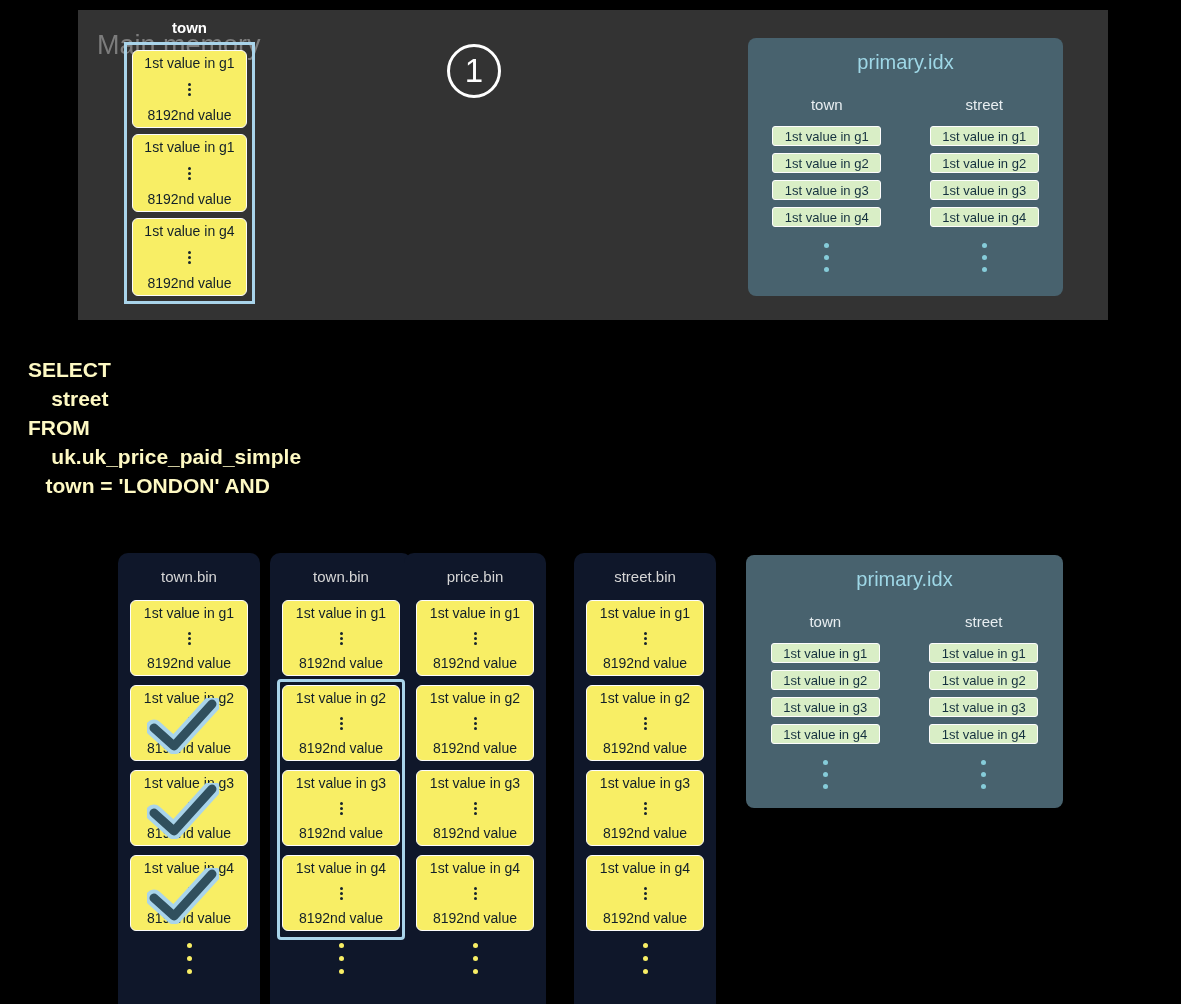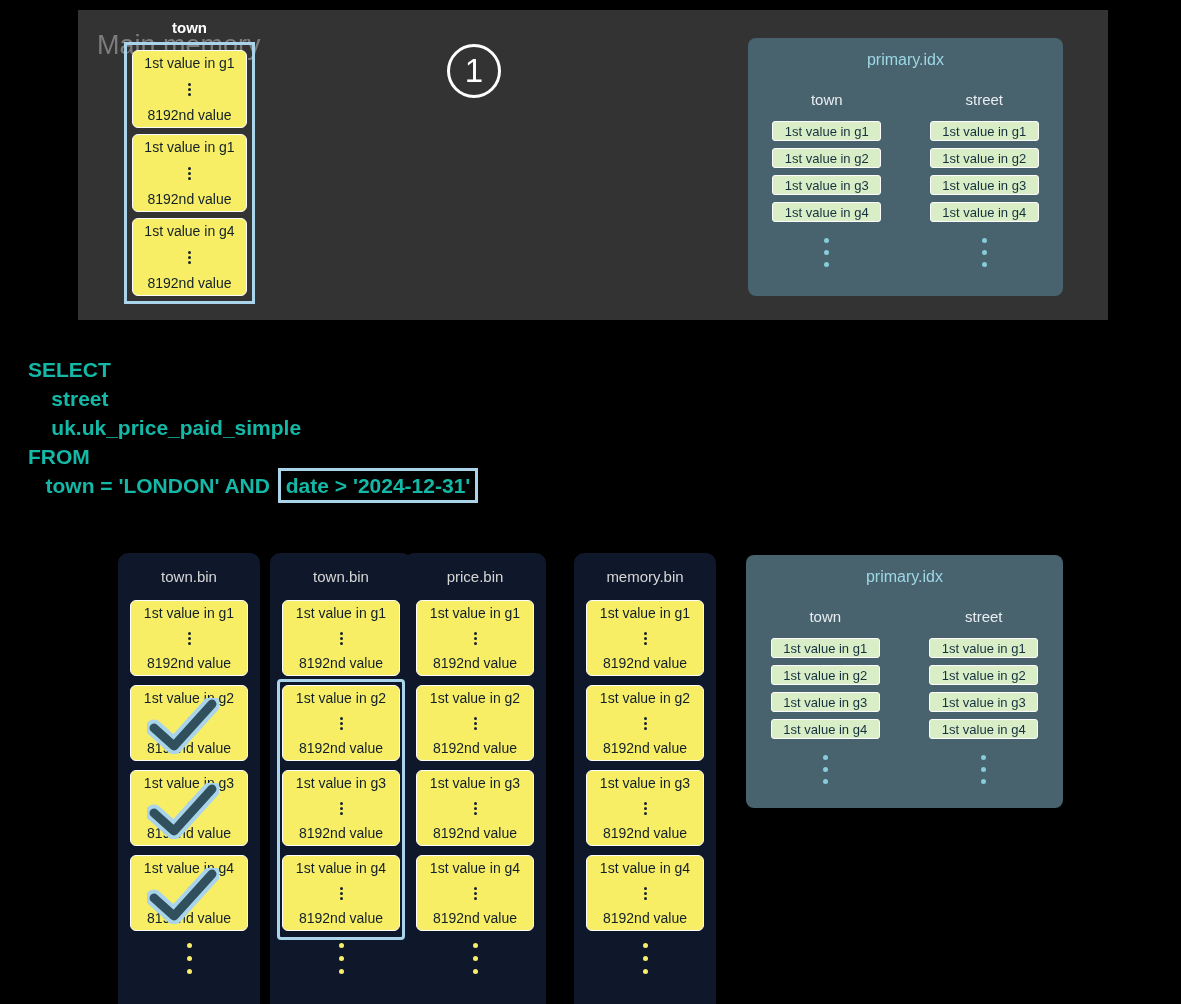--- a/index.html
+++ b/index.html
@@ -26,30 +26,30 @@
   .block-dots i{width:3px;height:3px;background:#16242f}
   .idx-dots{gap:7px;margin-top:9px}
   .idx-dots i{width:5px;height:5px;background:#86ccd9}
   .bin-dots{position:absolute;left:0;right:0;top:390px;gap:8px}
   .bin-dots i{width:5px;height:5px;background:#f8ee65}
 
   
   .idx-panel{position:absolute;background:#48626e;border-radius:8px}
   .idx-top{left:670px;top:28px;width:315px;height:258px}
   .idx-bottom{left:746px;top:555px;width:317px;height:253px}
-  .idx-title{padding-top:13px;text-align:center;color:#9ed7e6;font-size:16px}
+  .idx-title{padding-top:13px;text-align:center;color:#9ed7e6;font-size:20px}
   .idx-cols{display:flex;margin-top:22px}
   .idx-col{flex:1;display:flex;flex-direction:column;align-items:center}
   .idx-header{color:#e8eef1;font-size:15px;margin-bottom:13px}
   .badge{width:109px;height:20px;margin-bottom:7px;background:#d9eec6;border:1px solid #fdfdfd;border-radius:3px;color:#14303e;font-size:13px;display:flex;align-items:center;justify-content:center;white-space:nowrap}
 
   
-  .sql{position:absolute;left:28px;top:355px;font-size:21px;font-weight:700;color:#14b8a6;line-height:29px}
+  .sql{position:absolute;left:28px;top:355px;font-size:21px;font-weight:700;color:#fef9c3;line-height:29px}
   .sql-line{white-space:pre;height:29px}
-  .sql-line-flex{display:flex;align-items:center;height:29px}
+  .sql-line-flex{display:flex;align-items:flex-end;height:29px}
   .sql-seg{white-space:pre}
   .sql-box{white-space:pre;border:3px solid #a9d4ea;padding:0 5px;margin:0 2px}
 
   
   .bin-panel{position:absolute;top:553px;width:142px;height:520px;background:#0f172a;border-radius:10px}
   .bin-0{left:118px}.bin-1{left:270px}.bin-2{left:404px}.bin-3{left:574px}
   .bin-title{margin-top:15px;text-align:center;color:#d6d6d6;font-size:15px}
   .bin-blocks{position:absolute;left:12px;top:47px;width:118px;display:flex;flex-direction:column;gap:9px}
   .bin-blocks .yblock{height:76px}
   .check{position:absolute;left:16px;top:12px;width:72px;height:56px;z-index:3}
@@ -123,25 +123,24 @@
               <i></i>
             </div>
         </div>
       </div>
     </div>
   </div>
 
   <div class="sql mono">
     <div class="sql-line">SELECT</div>
     <div class="sql-line">    street</div>
+    <div class="sql-line">FROM</div>
     <div class="sql-line">    uk.uk_price_paid_simple</div>
-    <div class="sql-line">FROM</div>
     <div class="sql-line-flex">
       <span class="sql-seg">   town = 'LONDON' AND </span>
-      <span class="sql-box">date &gt; '2024-12-31'</span>
     </div>
   </div>
 
   <div class="bin-panel bin-0">
     <div class="bin-title mono">town.bin</div>
     <div class="bin-blocks">
       <div class="yblock">
         <span class="yb-text">1st value in g1</span>
         <span class="vdots block-dots">
             <i></i>
@@ -286,21 +285,21 @@
       </div>
     </div>
     <div class="vdots bin-dots">
         <i></i>
         <i></i>
         <i></i>
       </div>
   </div>
 
   <div class="bin-panel bin-3">
-    <div class="bin-title mono">memory.bin</div>
+    <div class="bin-title mono">street.bin</div>
     <div class="bin-blocks">
       <div class="yblock">
         <span class="yb-text">1st value in g1</span>
         <span class="vdots block-dots">
             <i></i>
             <i></i>
             <i></i>
           </span>
         <span class="yb-text">8192nd value</span>
       </div>

